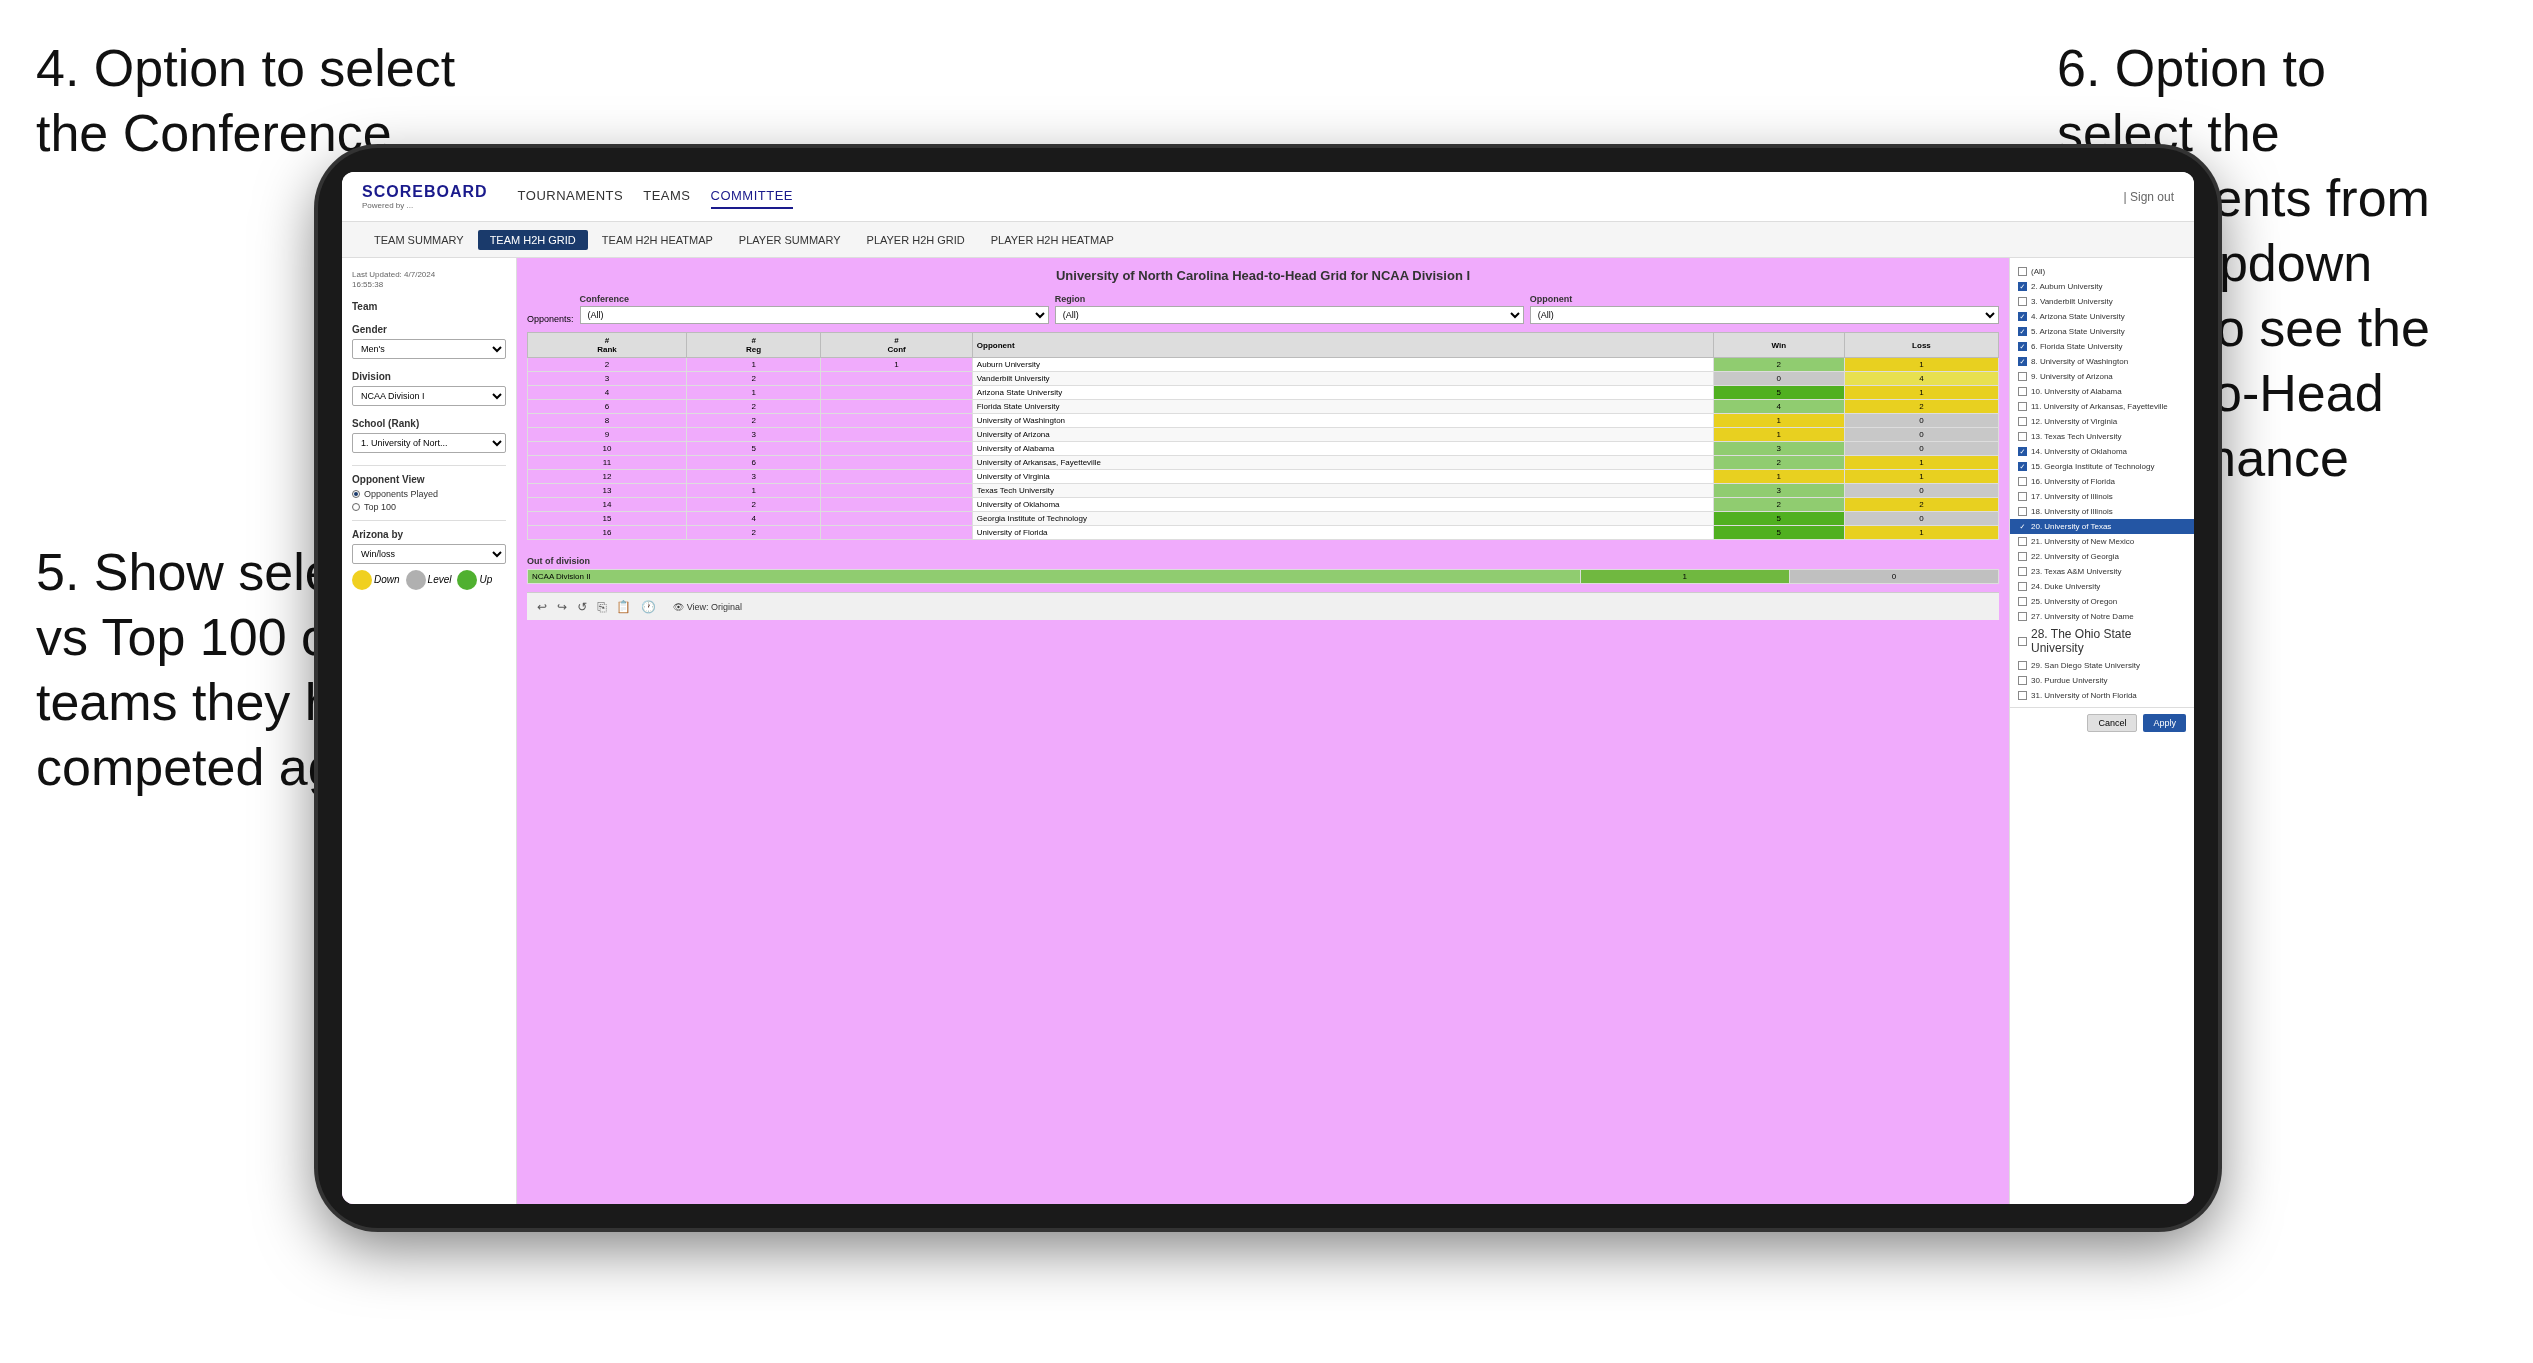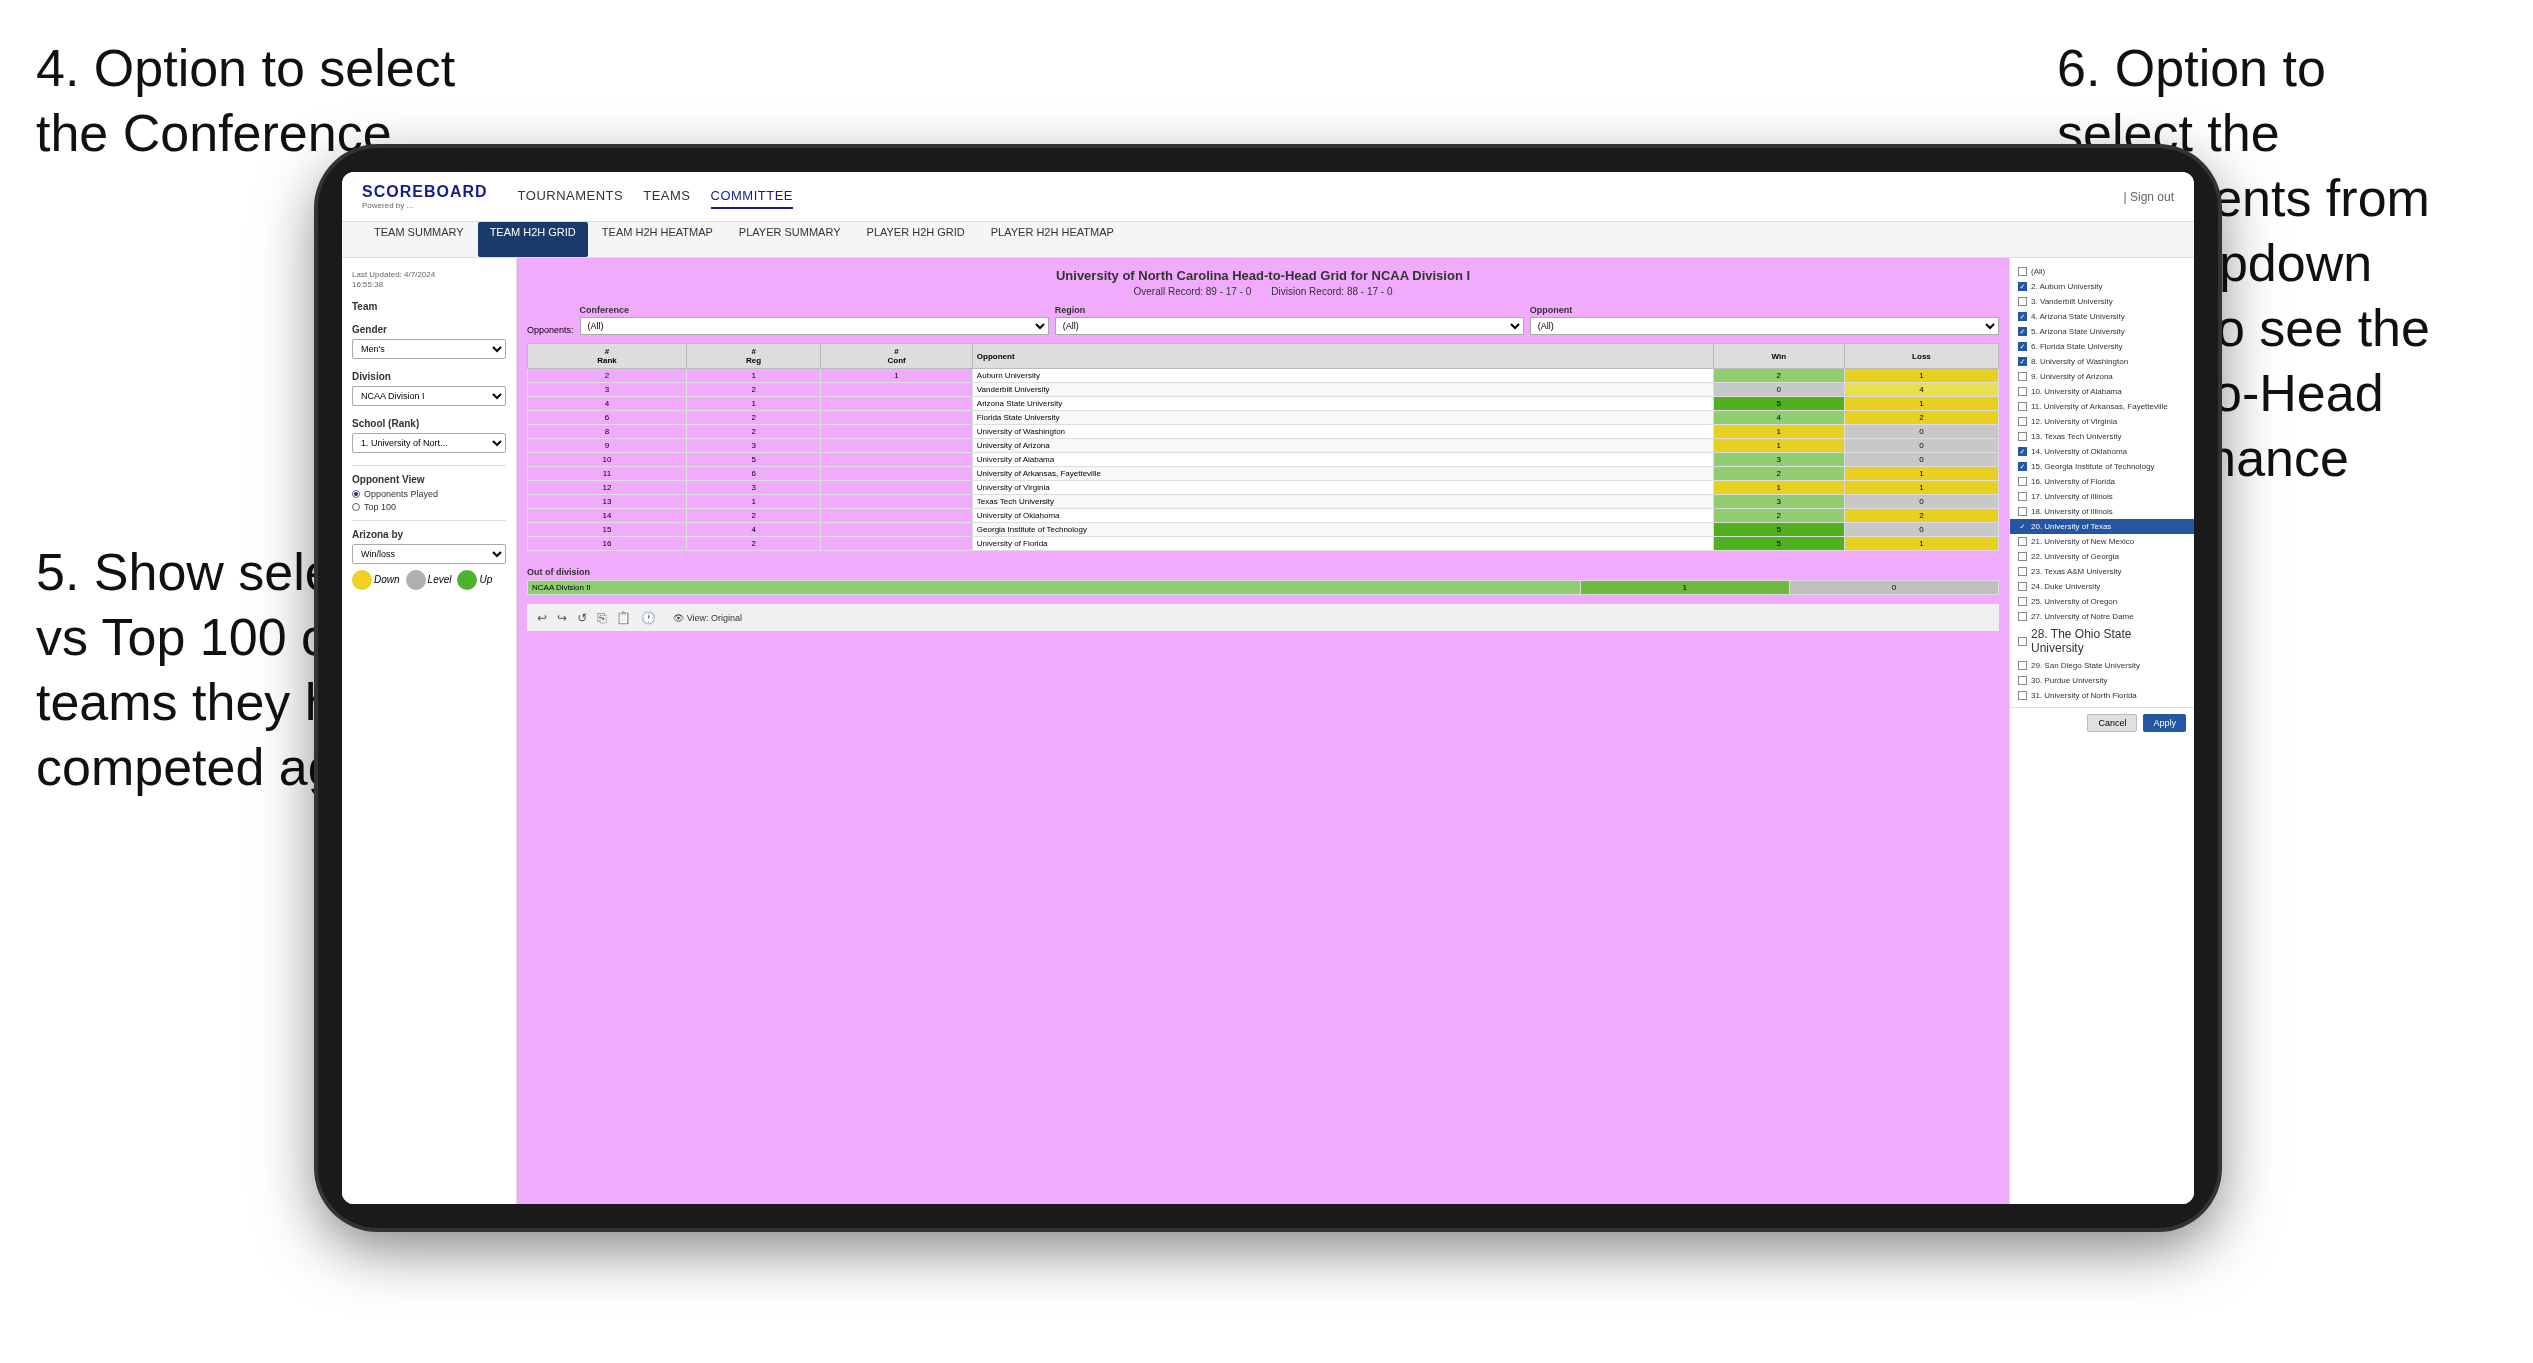--- a/index.html
+++ b/index.html
@@ -104,20 +104,21 @@
       color: #666;
     }
 
     
     .sub-nav {
       background: #f5f5f5;
       display: flex;
       border-bottom: 1px solid #ddd;
       padding: 0 20px;
       height: 36px;
+      align-items: center;
       gap: 2px;
     }
 
     .sub-nav-item {
       font-size: 11px;
       padding: 4px 12px;
       cursor: pointer;
       color: #333;
       border-radius: 2px;
     }
@@ -569,24 +570,20 @@
                 <span>Up</span>
               </div>
             </div>
           </div>
         </div>
 
         <div class="center-content">
 
           <div class="grid-header">
             <div class="grid-title">University of North Carolina Head-to-Head Grid for NCAA Division I</div>
-            <div class="grid-records">
-              <span>Overall Record: 89 - 17 - 0</span>
-              <span>Division Record: 88 - 17 - 0</span>
-            </div>
           </div>
 
           <div style="display:flex; align-items:flex-end; gap:6px; font-size:9px;">
             <span style="font-size:9px; white-space:nowrap;">Opponents:</span>
             <div class="filter-group">
               <span class="filter-label">Conference</span>
               <select class="filter-select">
                 <option>(All)</option>
               </select>
             </div>

